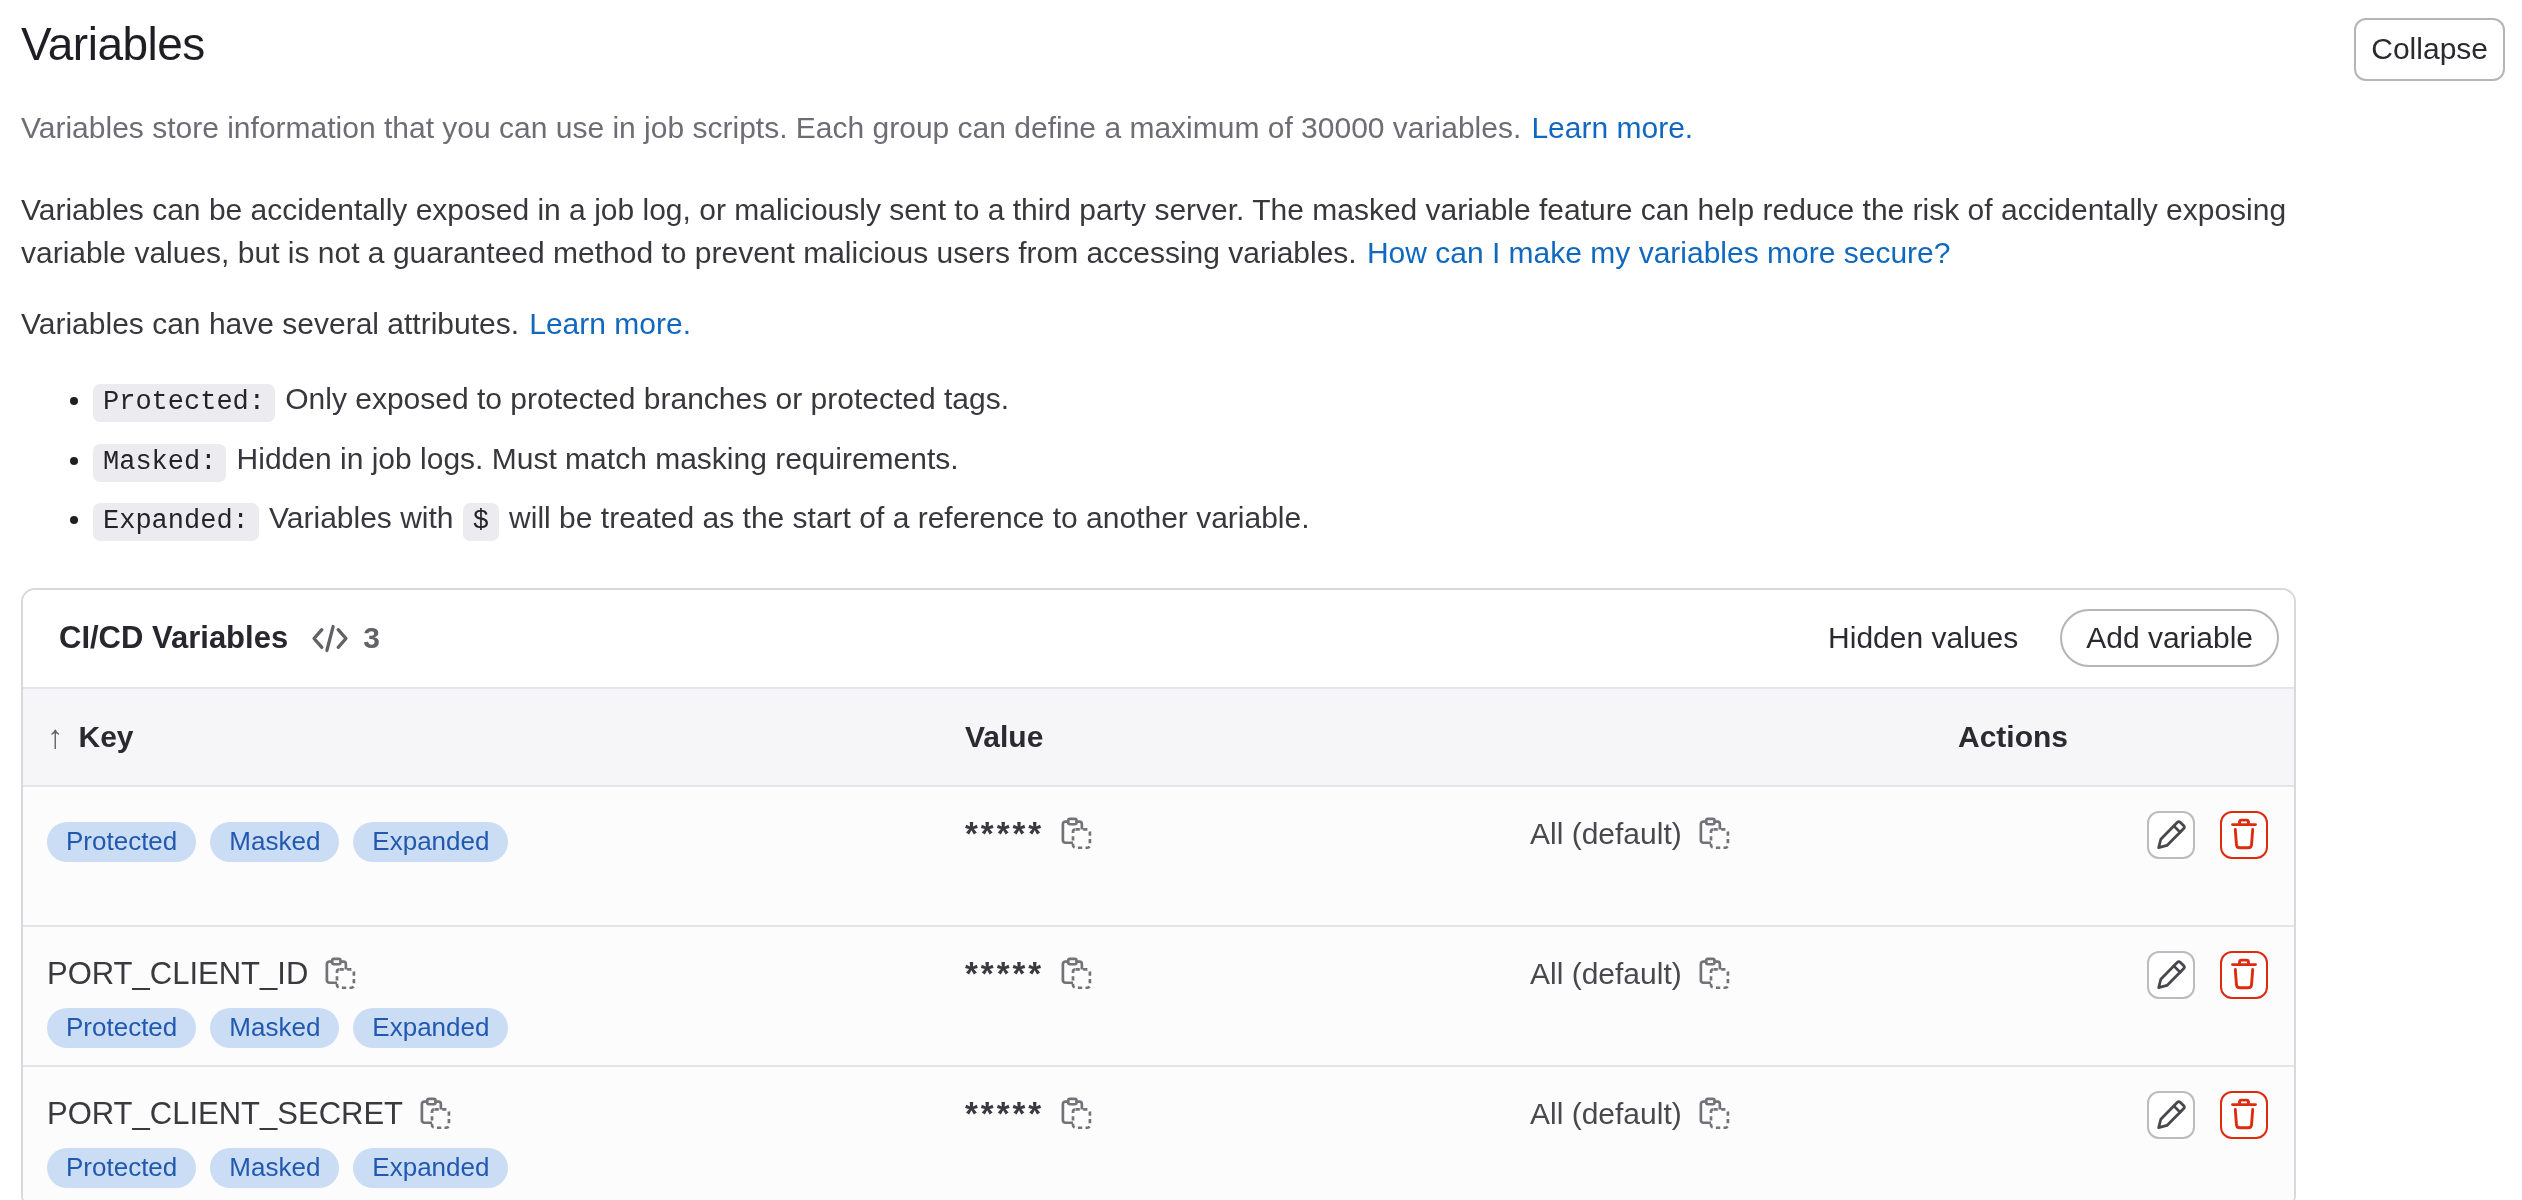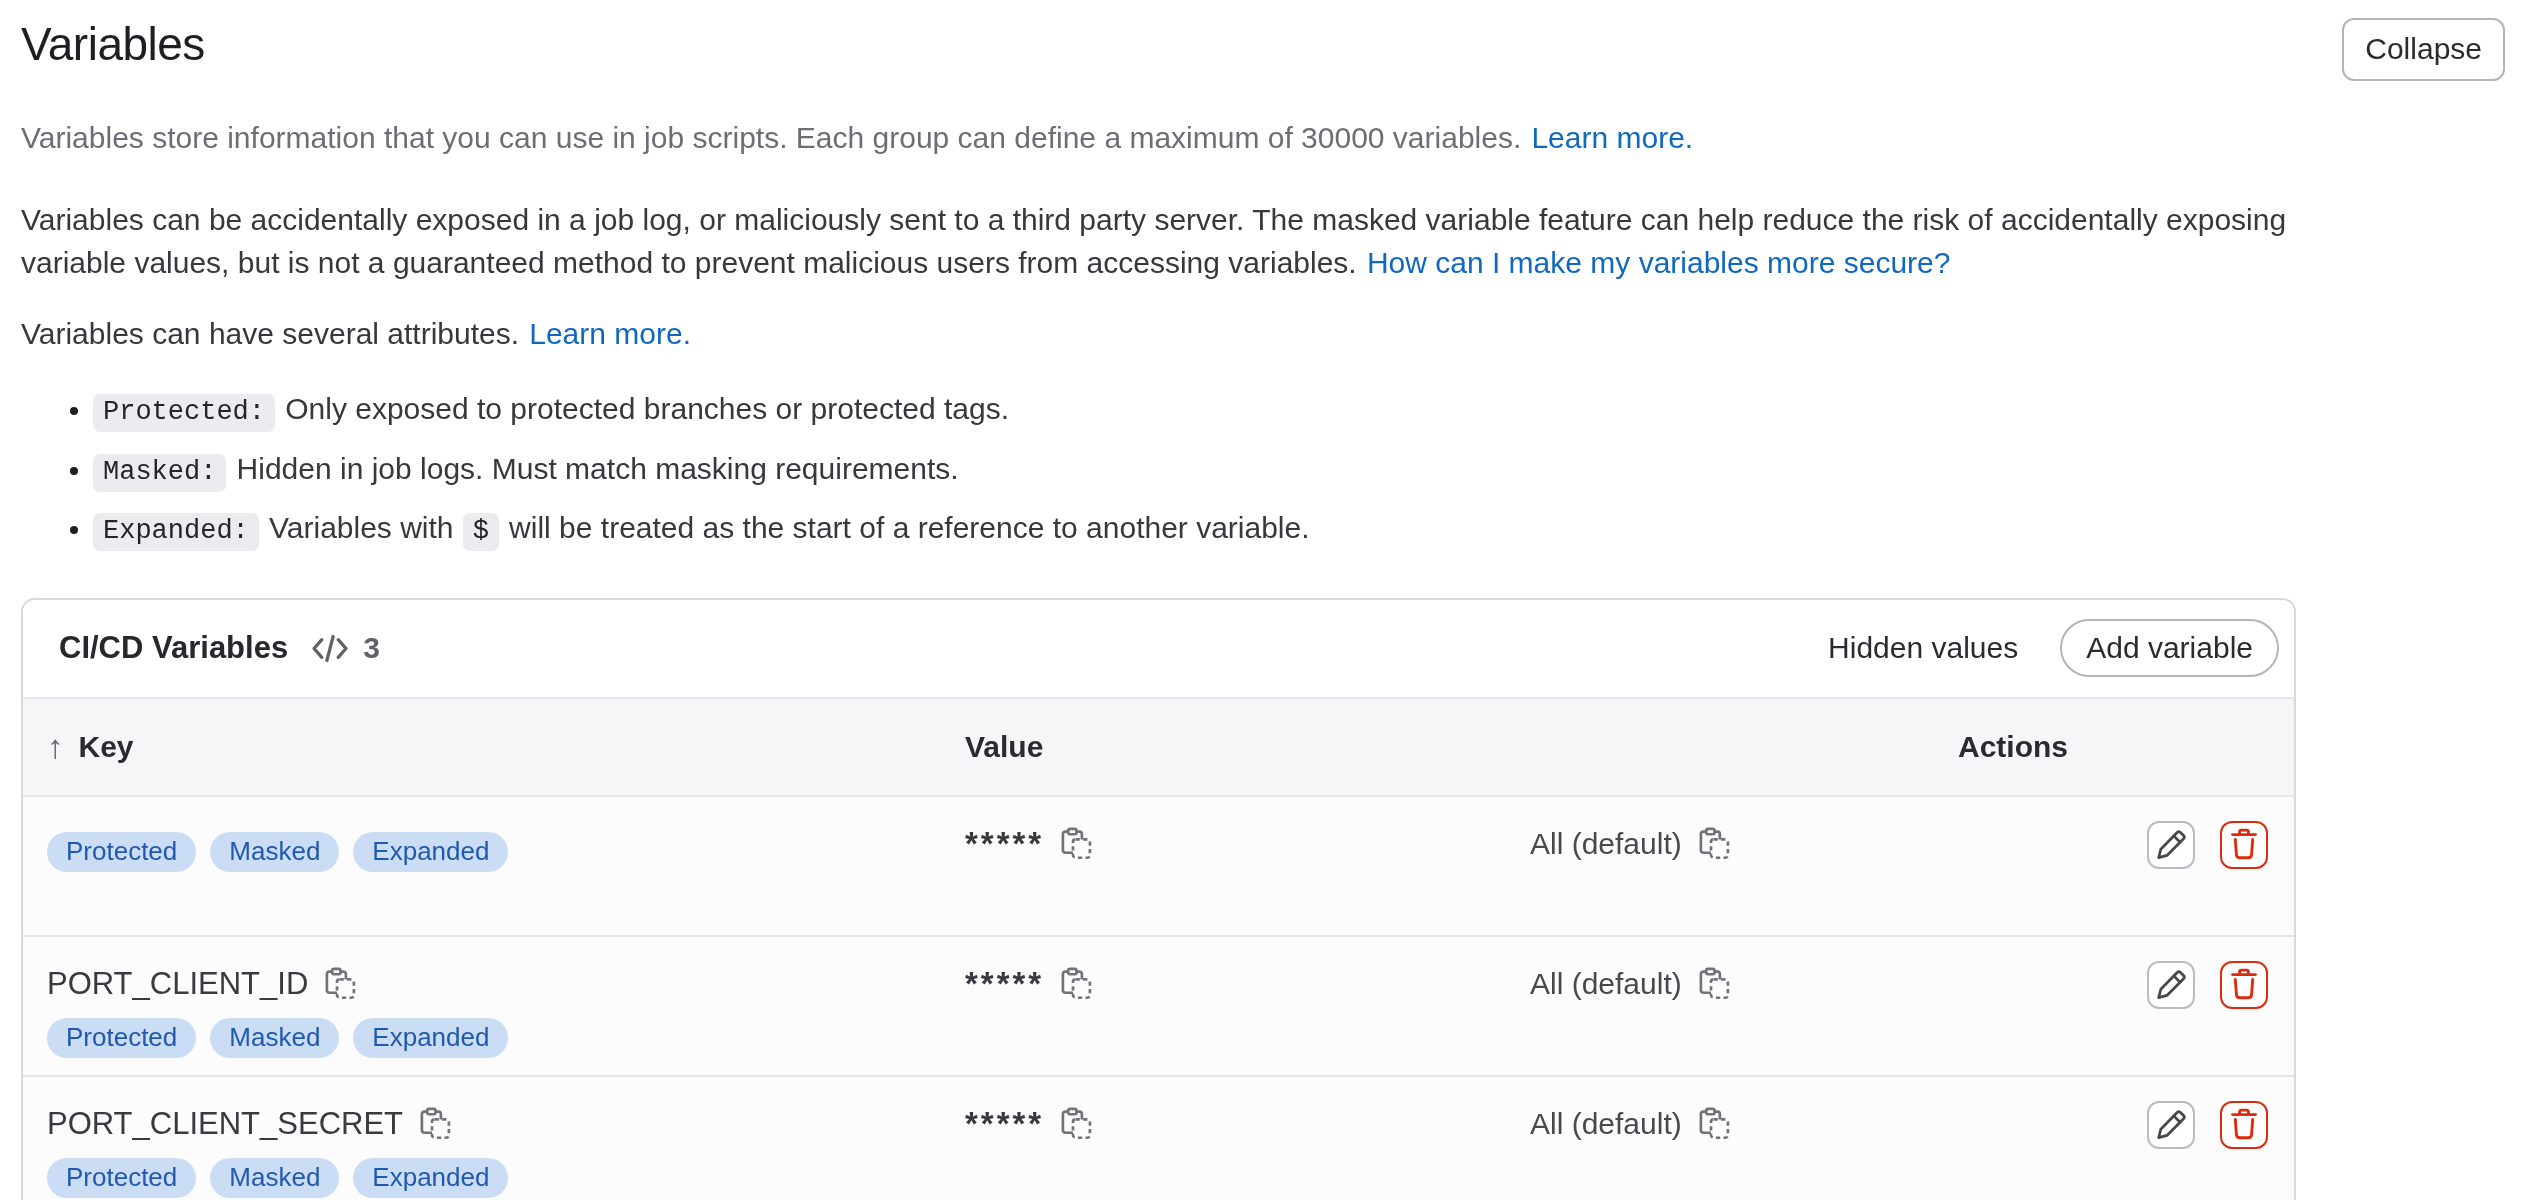--- a/index.html
+++ b/index.html
@@ -27,27 +27,27 @@
     -webkit-font-smoothing:antialiased;
   }
   .page{padding:18px 17px 0 21px;}
 
   
   .heading-row{display:flex;align-items:flex-start;justify-content:space-between;}
   h1{font-size:46px;font-weight:400;color:#1f1e25;letter-spacing:-0.5px;line-height:1.15;}
   .btn{
     background:#fff;border:2px solid var(--btn-border);border-radius:12px;
     font-size:30px;color:#2b2a31;font-family:inherit;cursor:pointer;
-    padding:12px 21px;line-height:1.15;
+    padding:12px 15px;line-height:1.15;
   }
   .btn-add{padding:10px 24px;border-radius:29px;}
 
   
   p{font-size:30px;line-height:1.43;}
-  .p-intro{margin-top:36px;color:var(--text-muted);}
+  .p-intro{margin-top:26px;color:var(--text-muted);}
   .p-warning{margin-top:40px;color:var(--text-body);max-width:2295px;}
   .p-attrs{margin-top:28px;color:var(--text-body);}
   a{color:var(--link);text-decoration:none;cursor:pointer;}
 
   
   ul{margin-top:30px;padding-left:72px;list-style:disc;}
   li{font-size:30px;color:var(--text-body);margin-bottom:13px;line-height:1.5;}
   li::marker{color:#1f1e25;font-size:26px;}
   code{
     font-family:"Liberation Mono","DejaVu Sans Mono",monospace;

